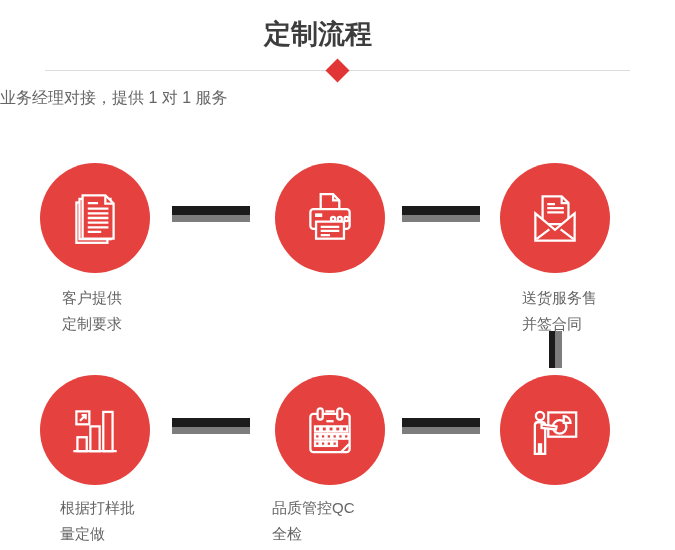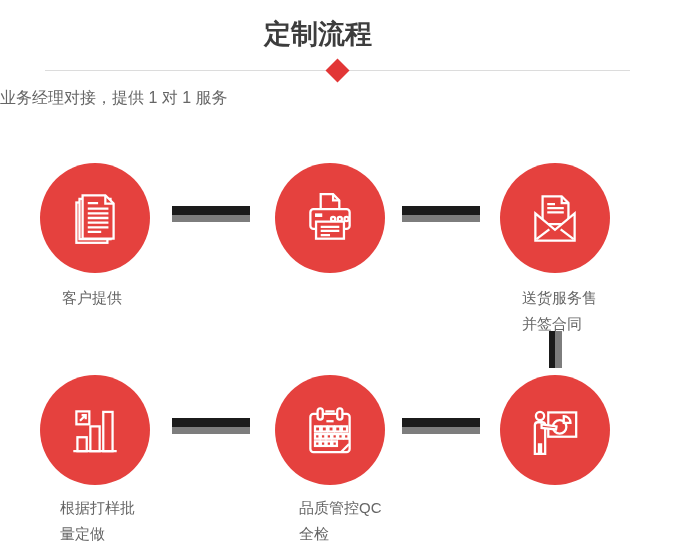--- a/index.html
+++ b/index.html
@@ -32,21 +32,21 @@
     background:linear-gradient(to bottom,var(--connector-dark) 0%,var(--connector-dark) 55%,var(--connector-gray) 55%,var(--connector-gray) 100%);
   }
   .h1{left:172px;top:206px}.h2{left:402px;top:206px}
   .h3{left:172px;top:418px}.h4{left:402px;top:418px}
   .vconn{
     position:absolute;left:549px;top:331px;width:13px;height:37px;
     background:linear-gradient(to right,var(--connector-dark) 0%,var(--connector-dark) 50%,var(--connector-gray) 50%,var(--connector-gray) 100%);
   }
   .label{position:absolute;font-size:15px;line-height:26px;color:var(--text-color);}
   .l1{left:62px;top:285px}.l2{left:283px;top:285px}.l3{left:522px;top:285px}
-  .l4{left:60px;top:495px}.l5{left:299px;top:495px}.l6{left:522px;top:495px}
+  .l4{left:60px;top:495px}.l5{left:272px;top:495px}.l6{left:522px;top:495px}
   
   .s{fill:none;stroke:var(--icon-stroke);stroke-width:2.2;}
   .sf{fill:var(--accent-red);stroke:var(--icon-stroke);stroke-width:2.2;}
   .f{fill:var(--icon-stroke);stroke:none;}
 </style>
 </head>
 <body>
 
 <h2 class="title">定制流程</h2>
 <div class="divider"></div>
@@ -136,20 +136,21 @@
 </div>
 
 <div class="hconn h1"></div>
 <div class="hconn h2"></div>
 <div class="hconn h3"></div>
 <div class="hconn h4"></div>
 <div class="vconn"></div>
 
 <div class="label l1">
   <div>客户提供</div>
+  <div>定制要求</div>
 </div>
 <div class="label l2">
 </div>
 <div class="label l3">
   <div>送货服务售</div>
   <div>并签合同</div>
 </div>
 <div class="label l4">
   <div>根据打样批</div>
   <div>量定做</div>

